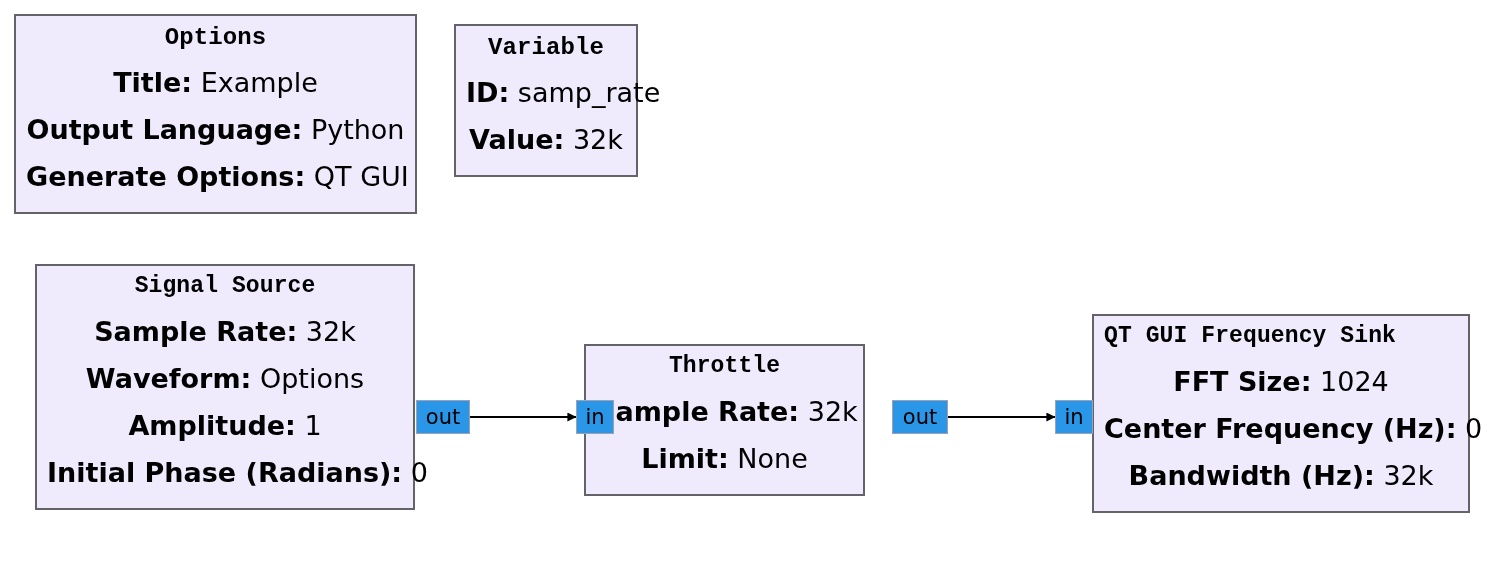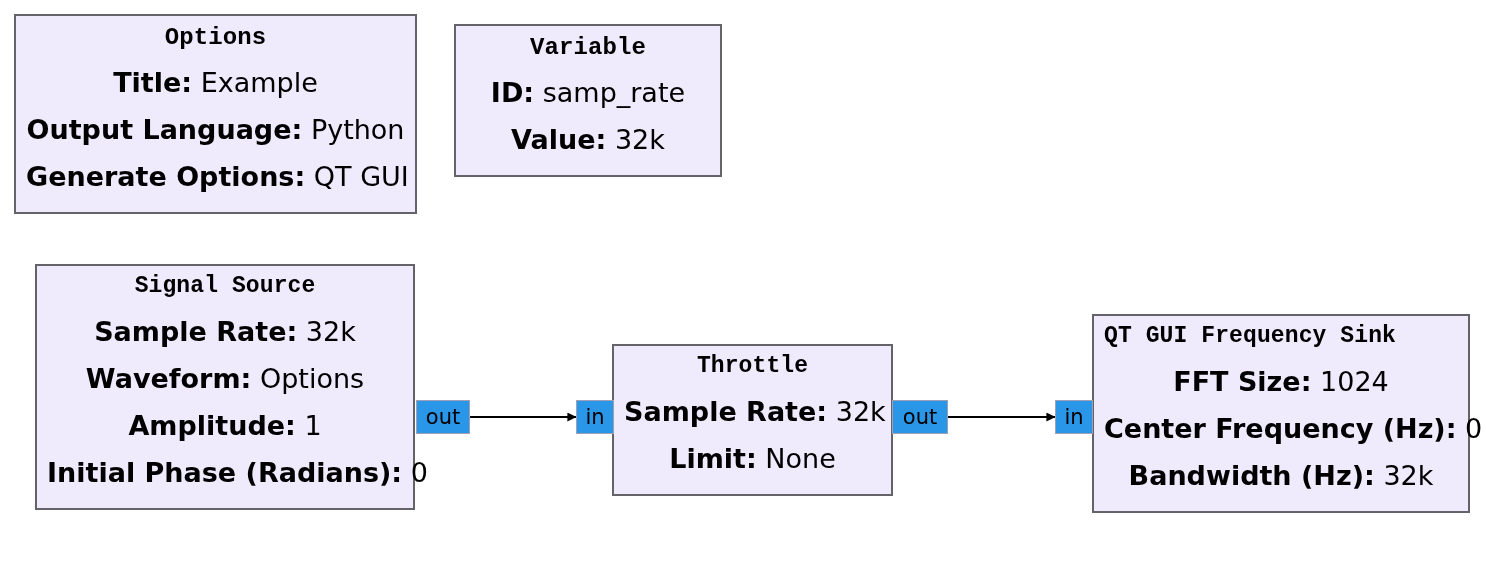--- a/index.html
+++ b/index.html
@@ -50,23 +50,23 @@
   }
   .block .param .k {
     font-weight: bold;
   }
   .block .param .v {
     font-weight: normal;
   }
 
   
   #block-options         { left: 14px;   top: 14px;  width: 403px;  }
-  #block-variable        { left: 454px;  top: 24px;  width: 268px;  }
+  #block-variable        { left: 454px;  top: 24px;  width: 184px;  }
   #block-signal-source   { left: 35px;   top: 264px; width: 380px;  }
-  #block-throttle        { left: 612px;  top: 344px; width: 281px;  }
+  #block-throttle        { left: 584px;  top: 344px; width: 281px;  }
   #block-freq-sink       { left: 1092px; top: 314px; width: 378px;  }
 
   #block-options .title,
   #block-variable .title { font-size: 24px; }
   #block-freq-sink .title { text-align: left; font-size: 23px; }
 
   
   .port {
     position: absolute;
     box-sizing: border-box;

